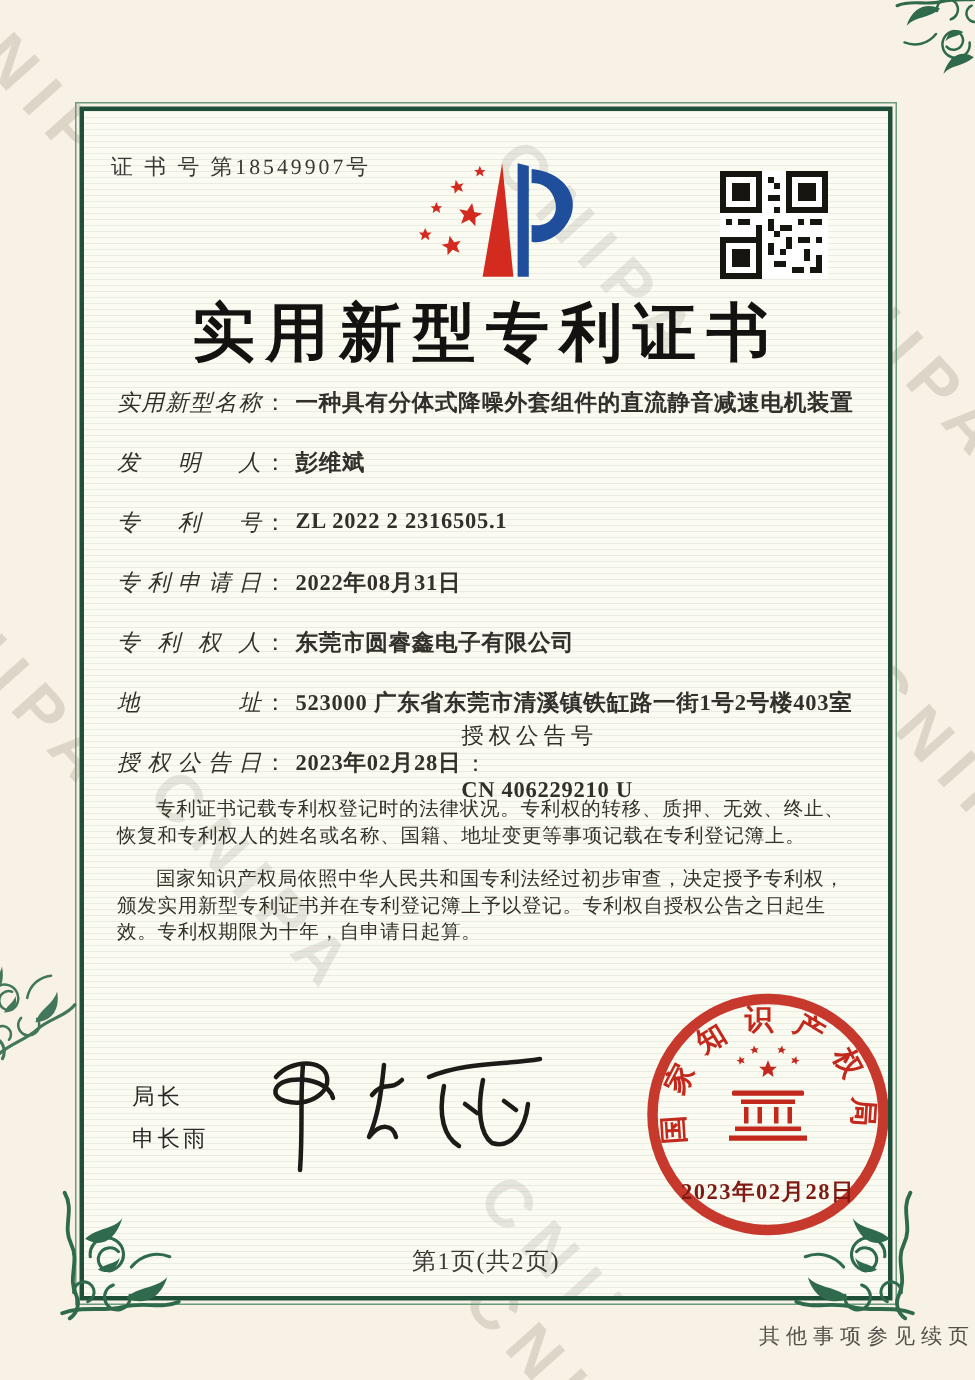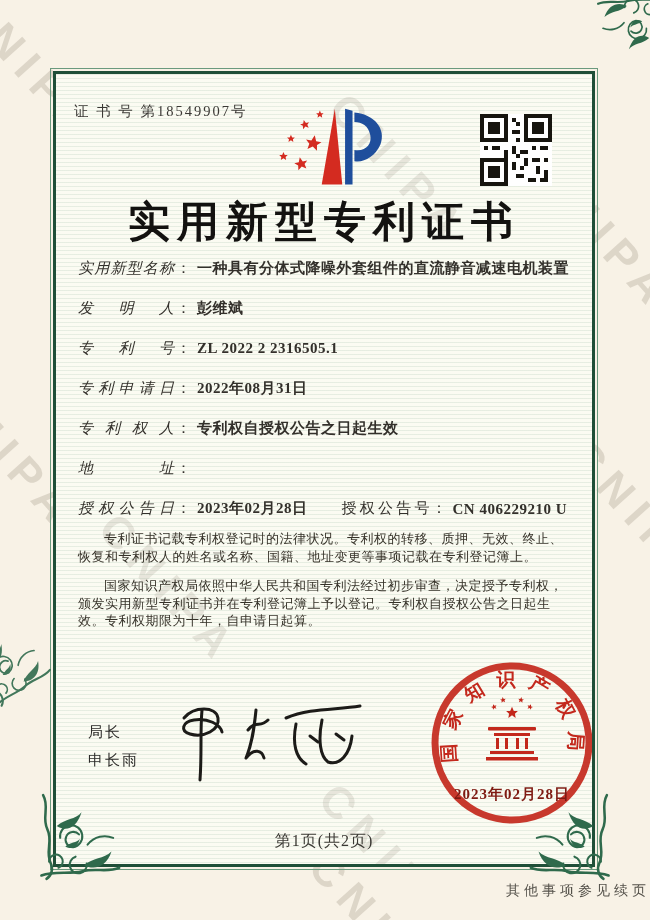--- a/index.html
+++ b/index.html
@@ -51,21 +51,21 @@
   
   .fields{position:absolute;left:22px;right:16px;top:174px;}
   .row{display:flex;align-items:center;height:40px;font-size:15px;color:#33302b;}
   .lbl{
     display:inline-block;width:96px;text-align:justify;text-align-last:justify;
     letter-spacing:0;flex:none;font-style:italic;
   }
   .lbl2{display:inline-block;width:88px;text-align:justify;text-align-last:justify;flex:none;}
   .colon{flex:none;padding:0 6px 0 2px;}
   .val{letter-spacing:0.5px;white-space:nowrap;font-weight:bold;}
-  .pair2{display:flex;align-items:flex-end;margin-left:34px;}
+  .pair2{display:flex;align-items:flex-start;flex-direction:column;}
   
   .paras{position:absolute;left:22px;right:16px;top:456px;color:#363229;}
   .paras p{
     margin:0 0 12px 0;font-size:13px;line-height:17.5px;text-indent:2em;
     letter-spacing:0.5px;
   }
   
   .sig-block{position:absolute;left:32px;top:644px;z-index:2;
     font-family:"Liberation Sans","DejaVu Sans",sans-serif;
     font-size:15px;color:#2b2a28;}
@@ -199,25 +199,26 @@
             <span class="val">ZL 2022 2 2316505.1</span>
         </div>
         <div class="row">
           <span class="lbl">专利申请日</span>
             <span class="colon">：</span>
             <span class="val">2022年08月31日</span>
         </div>
         <div class="row">
           <span class="lbl">专利权人</span>
             <span class="colon">：</span>
-            <span class="val">专利权自授权公告之日起生效</span>
+            <span class="val">东莞市圆睿鑫电子有限公司</span>
         </div>
         <div class="row">
           <span class="lbl">地址</span>
             <span class="colon">：</span>
+            <span class="val">523000 广东省东莞市清溪镇铁缸路一街1号2号楼403室</span>
         </div>
         <div class="row">
           <span class="lbl">授权公告日</span>
             <span class="colon">：</span>
             <span class="val">2023年02月28日</span>
           <span class="pair2">
             <span class="lbl2">授权公告号</span>
               <span class="colon">：</span>
               <span class="val">CN 406229210 U</span>
           </span>

